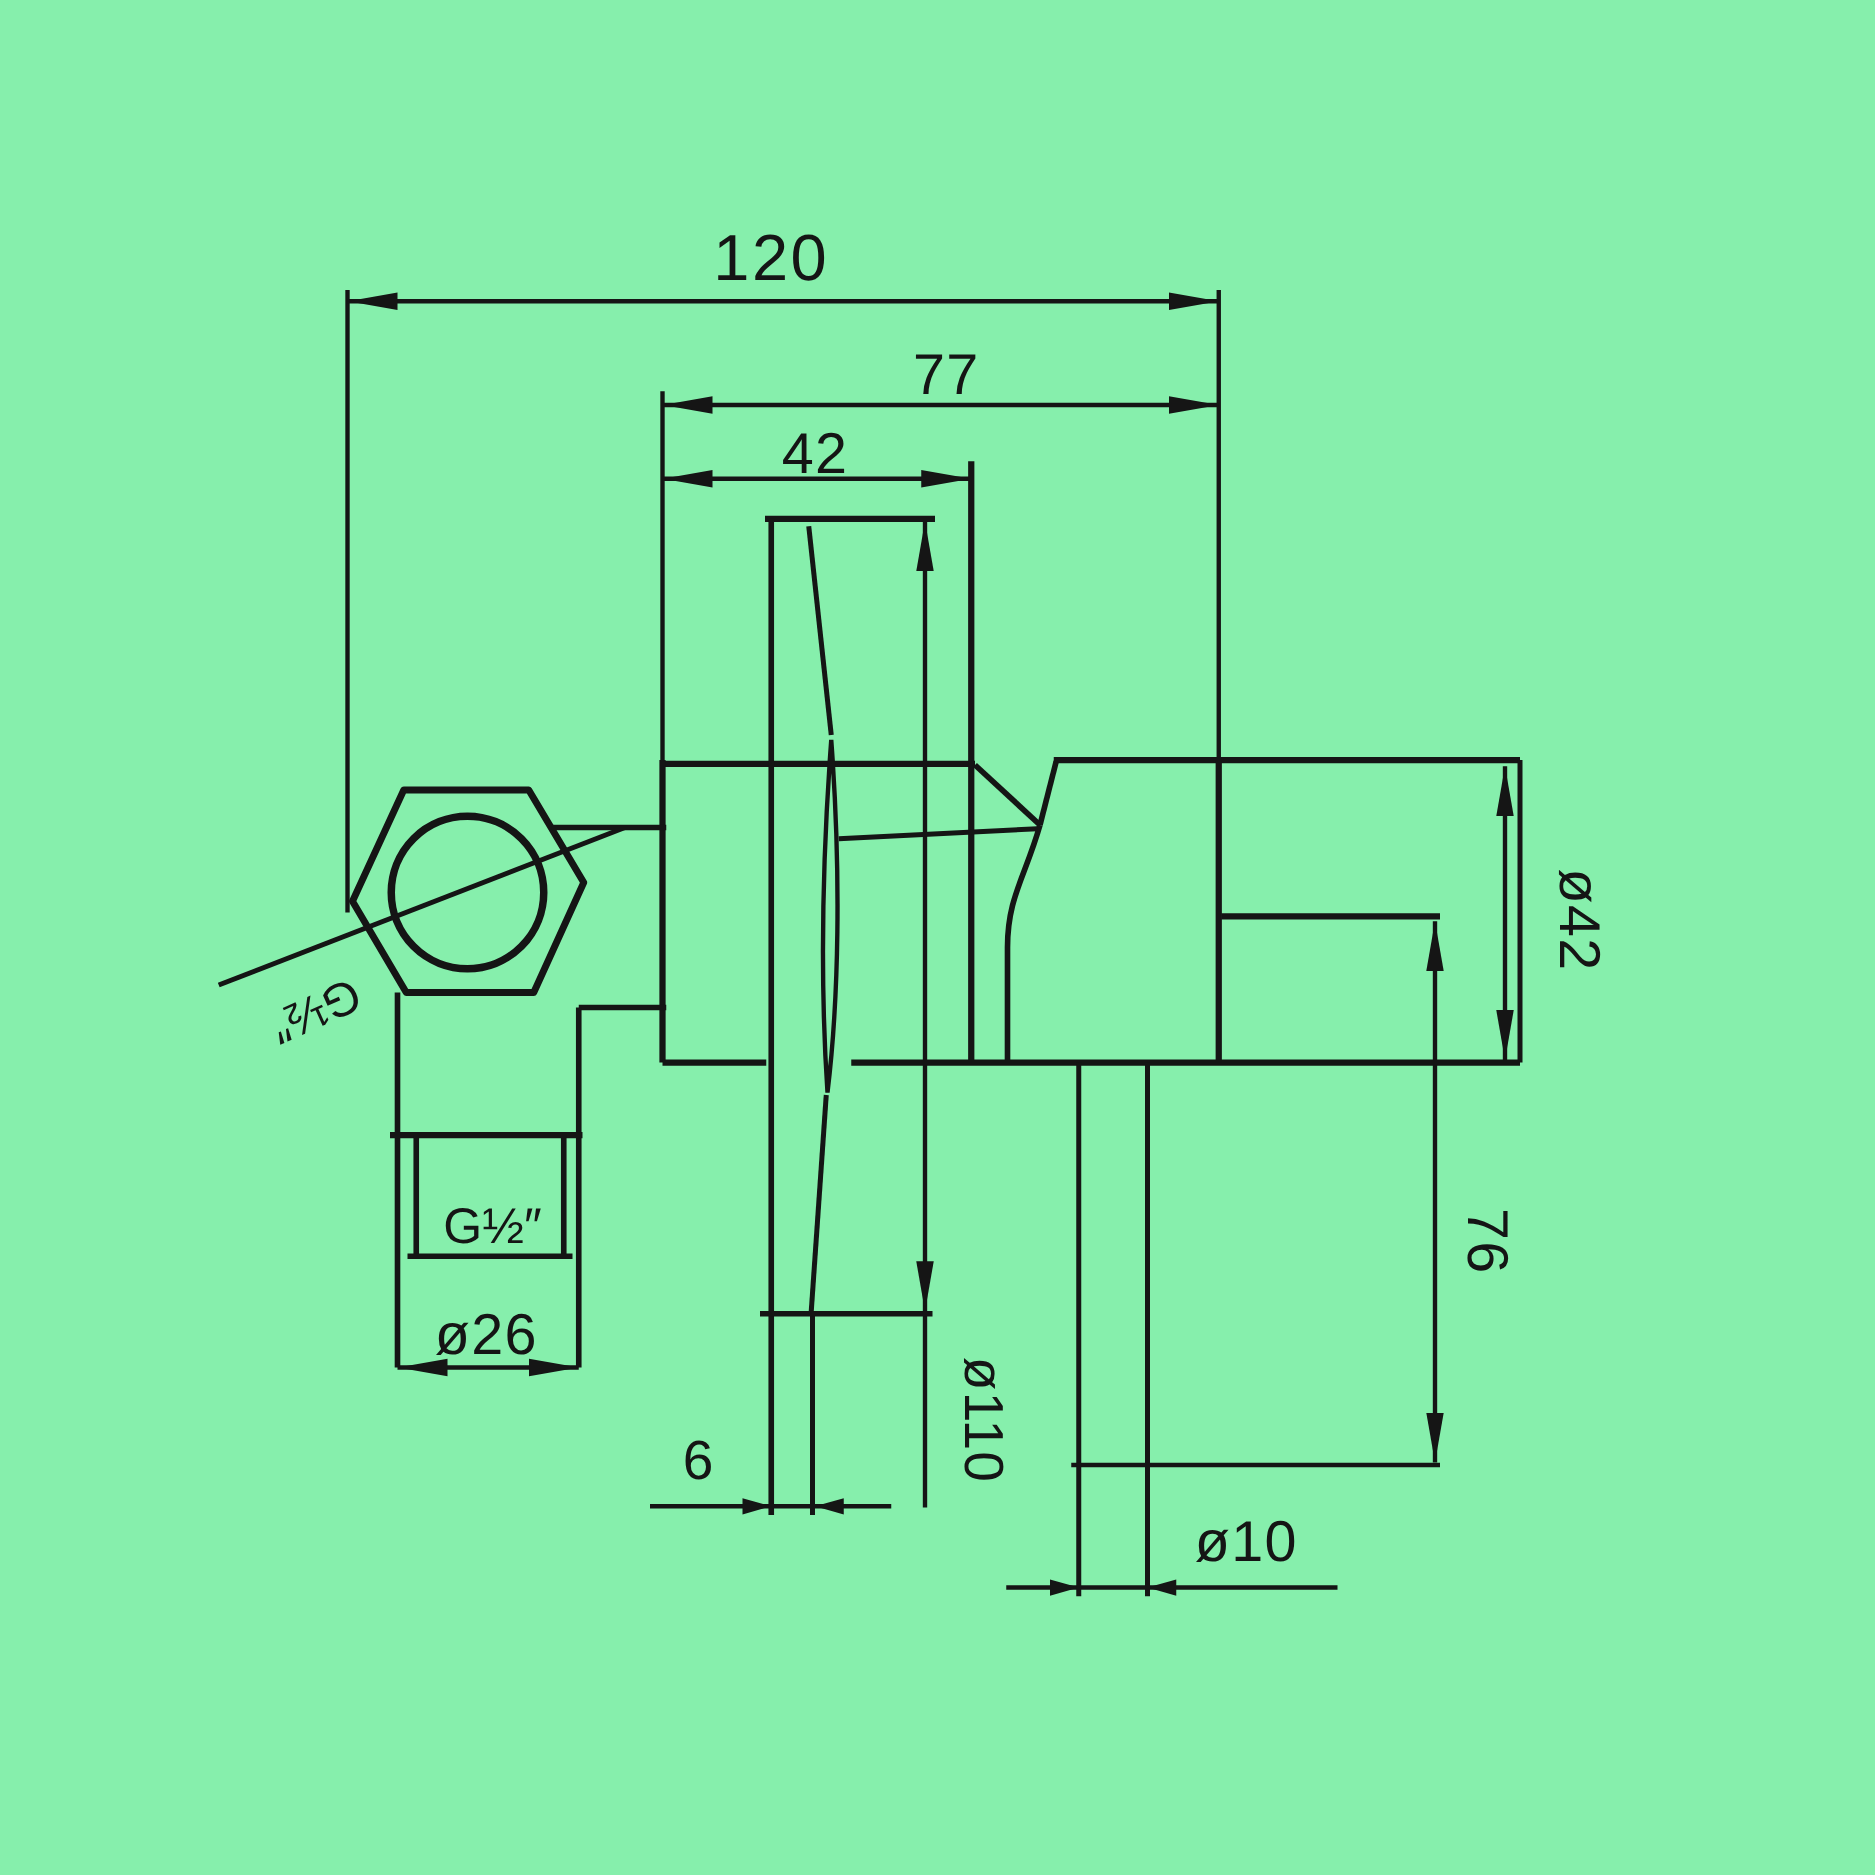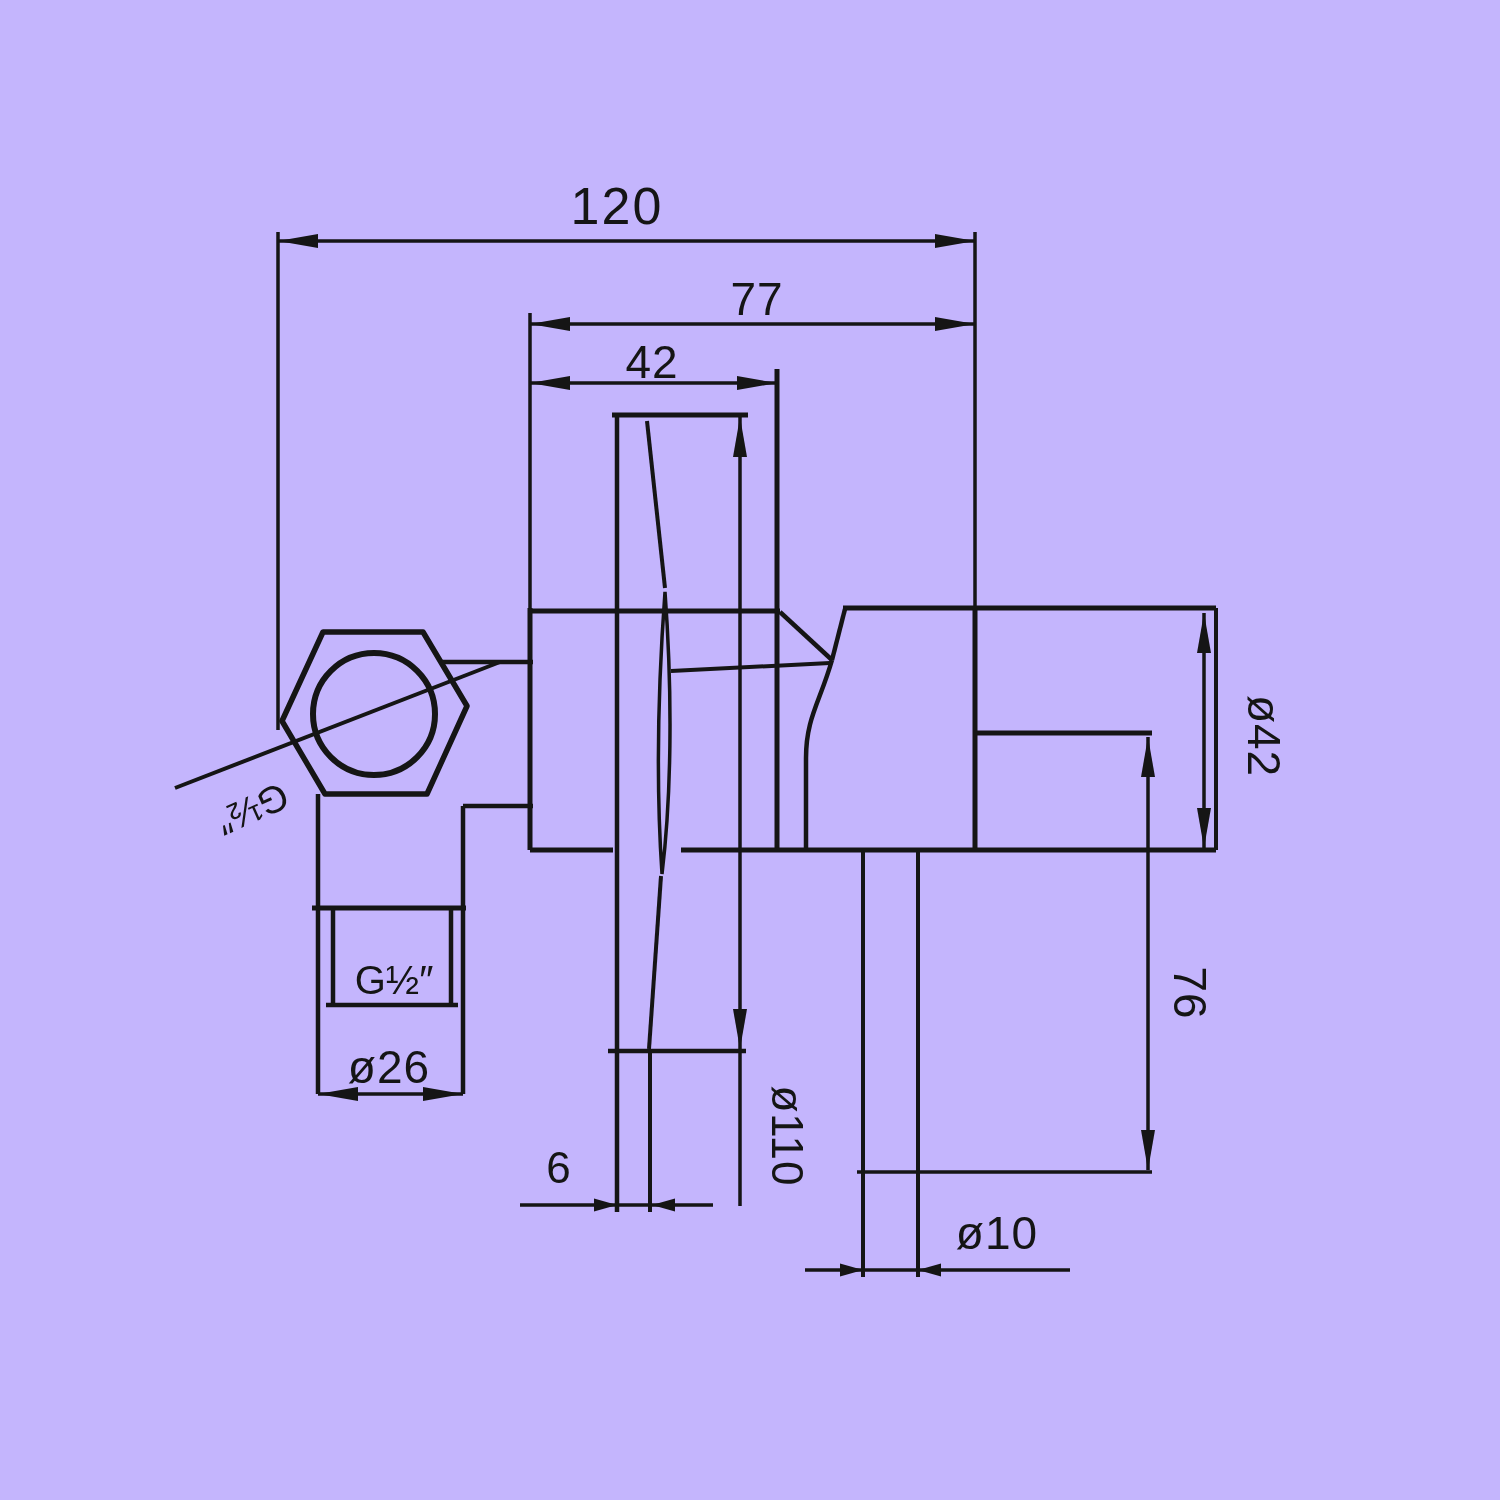--- a/index.html
+++ b/index.html
@@ -1,16 +1,16 @@
 <!DOCTYPE html>
 <html><head>
 <meta charset="utf-8">
 <style>
   html,body{margin:0;padding:0;background:#ffffff;}
-  .stage{width:1500px;height:1500px;background:#c4b5fd;position:relative;overflow:hidden;}
+  .stage{width:1500px;height:1500px;background:#86efac;position:relative;overflow:hidden;}
   svg{display:block;}
   .ln{stroke:#151515;fill:none;}
   .fillink{fill:#151515;stroke:none;}
   text{font-family:"Liberation Sans","DejaVu Sans",sans-serif;fill:#151515;text-anchor:middle;}
   .t52{font-size:52px;letter-spacing:2px;}
   .t46{font-size:46px;letter-spacing:1px;}
   .t44{font-size:44px;letter-spacing:1px;}
   .t40{font-size:40px;}
   .t38{font-size:38px;}
 </style>

